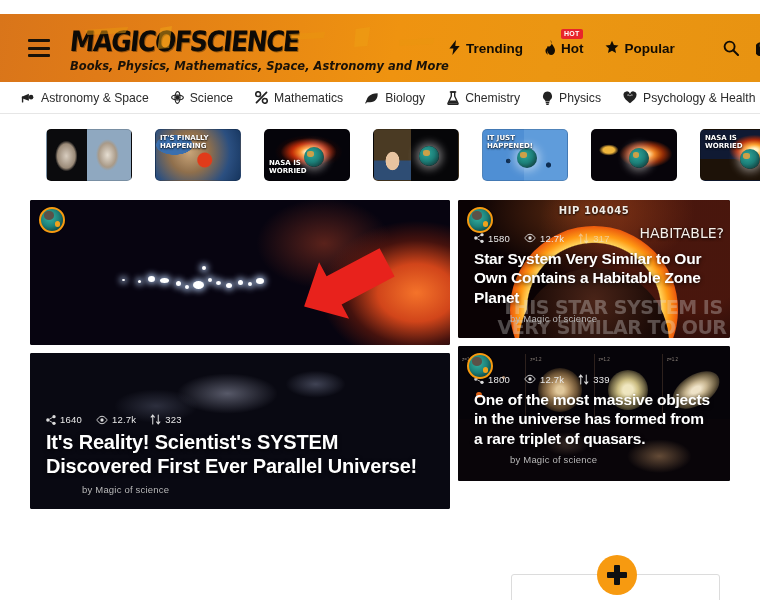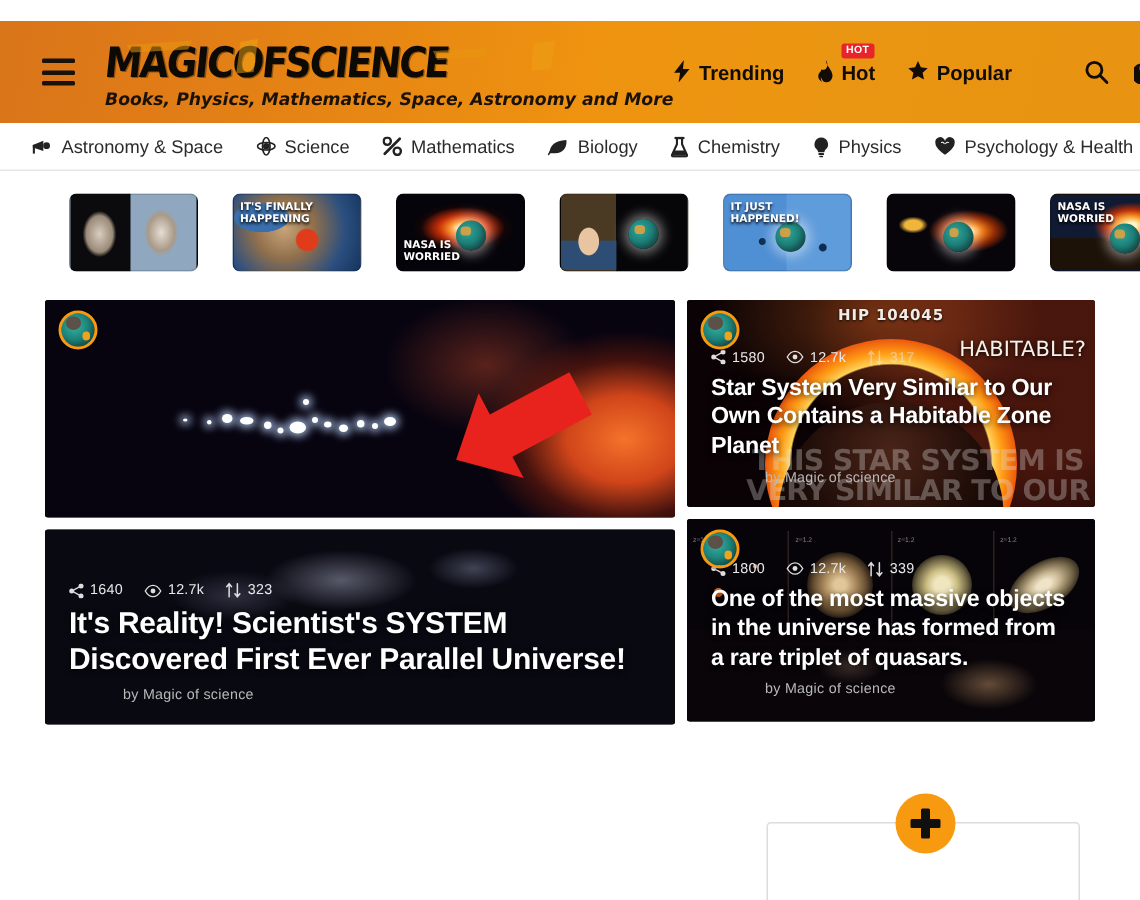--- a/index.html
+++ b/index.html
@@ -210,21 +210,21 @@
   .hero-stars i {
     position:absolute; display:block; border-radius:50%;
     background:#fff; box-shadow: 0 0 6px 2px rgba(190,215,255,.85);
   }
   .big-arrow {
     position: absolute; left: 268px; top: 50px; z-index: 7;
     transform: rotate(-28deg);
   }
 
   
-  #card-parallel { height: 130px; }
+  #card-parallel { height: 156px; }
   .parallel-bg {
     position:absolute; inset:0;
     background:
       radial-gradient(ellipse 70px 28px at 47% 26%, rgba(205,210,235,.40) 0%, transparent 72%),
       radial-gradient(ellipse 40px 18px at 68% 20%, rgba(180,190,225,.32) 0%, transparent 75%),
       radial-gradient(ellipse 55px 22px at 30% 34%, rgba(170,180,215,.22) 0%, transparent 76%),
       #090912;
   }
   #card-parallel .card-title { font-size: 20px; line-height: 1.2; }
   #card-parallel .card-body { padding-bottom: 14px; }

